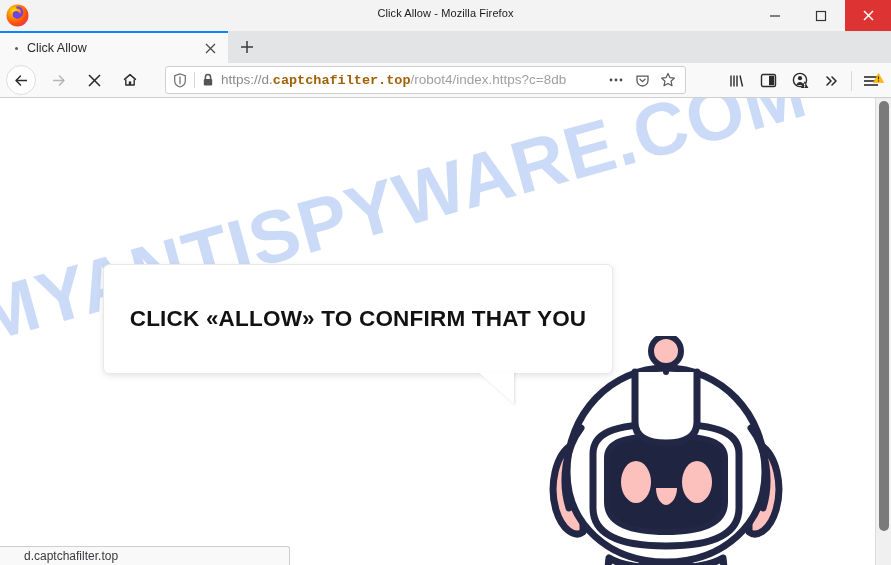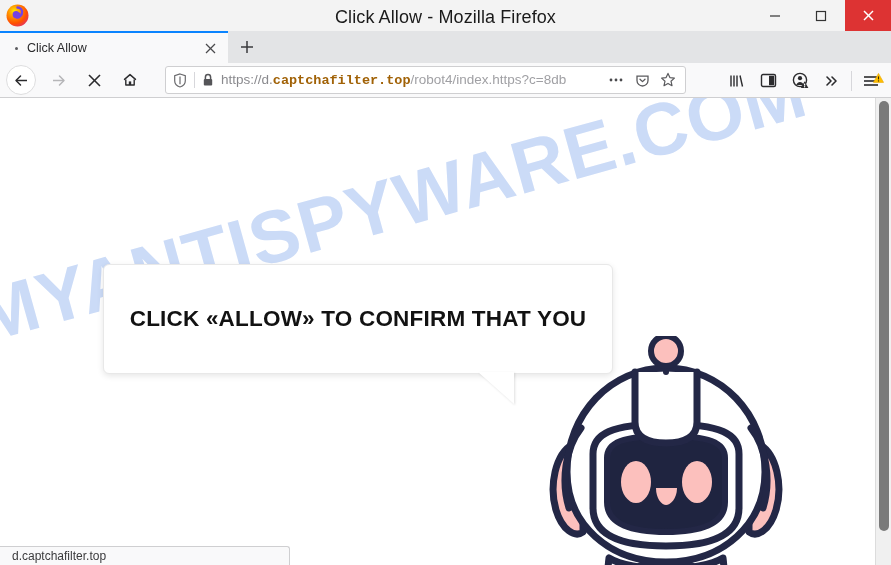--- a/index.html
+++ b/index.html
@@ -35,21 +35,21 @@
   .ff-logo {
     position: absolute;
     left: 5px; top: 3px;
     width: 25px; height: 25px;
   }
   .titlebar-text {
     position: absolute;
     left: 0; right: 0;
     top: 7px;
     text-align: center;
-    font-size: 18px;
+    font-size: 11px;
     color: #1a1a1a;
     letter-spacing: 0.1px;
   }
   .winctl {
     position: absolute;
     top: 0;
     height: 31px;
     width: 46px;
     display: flex;
     align-items: center;
@@ -275,21 +275,21 @@
     left: 0; bottom: 0;
     height: 19px;
     min-width: 290px;
     background: #f9f9fa;
     border: 1px solid #cfcfd1;
     border-left: none;
     border-bottom: none;
     border-top-right-radius: 3px;
     display: flex;
     align-items: center;
-    padding: 0 12px;
+    padding: 0 24px;
     font-size: 12px;
     color: #3a3a3c;
   }
 </style>
 </head>
 <body>
 
 <div id="app">
 
   <div class="titlebar">

